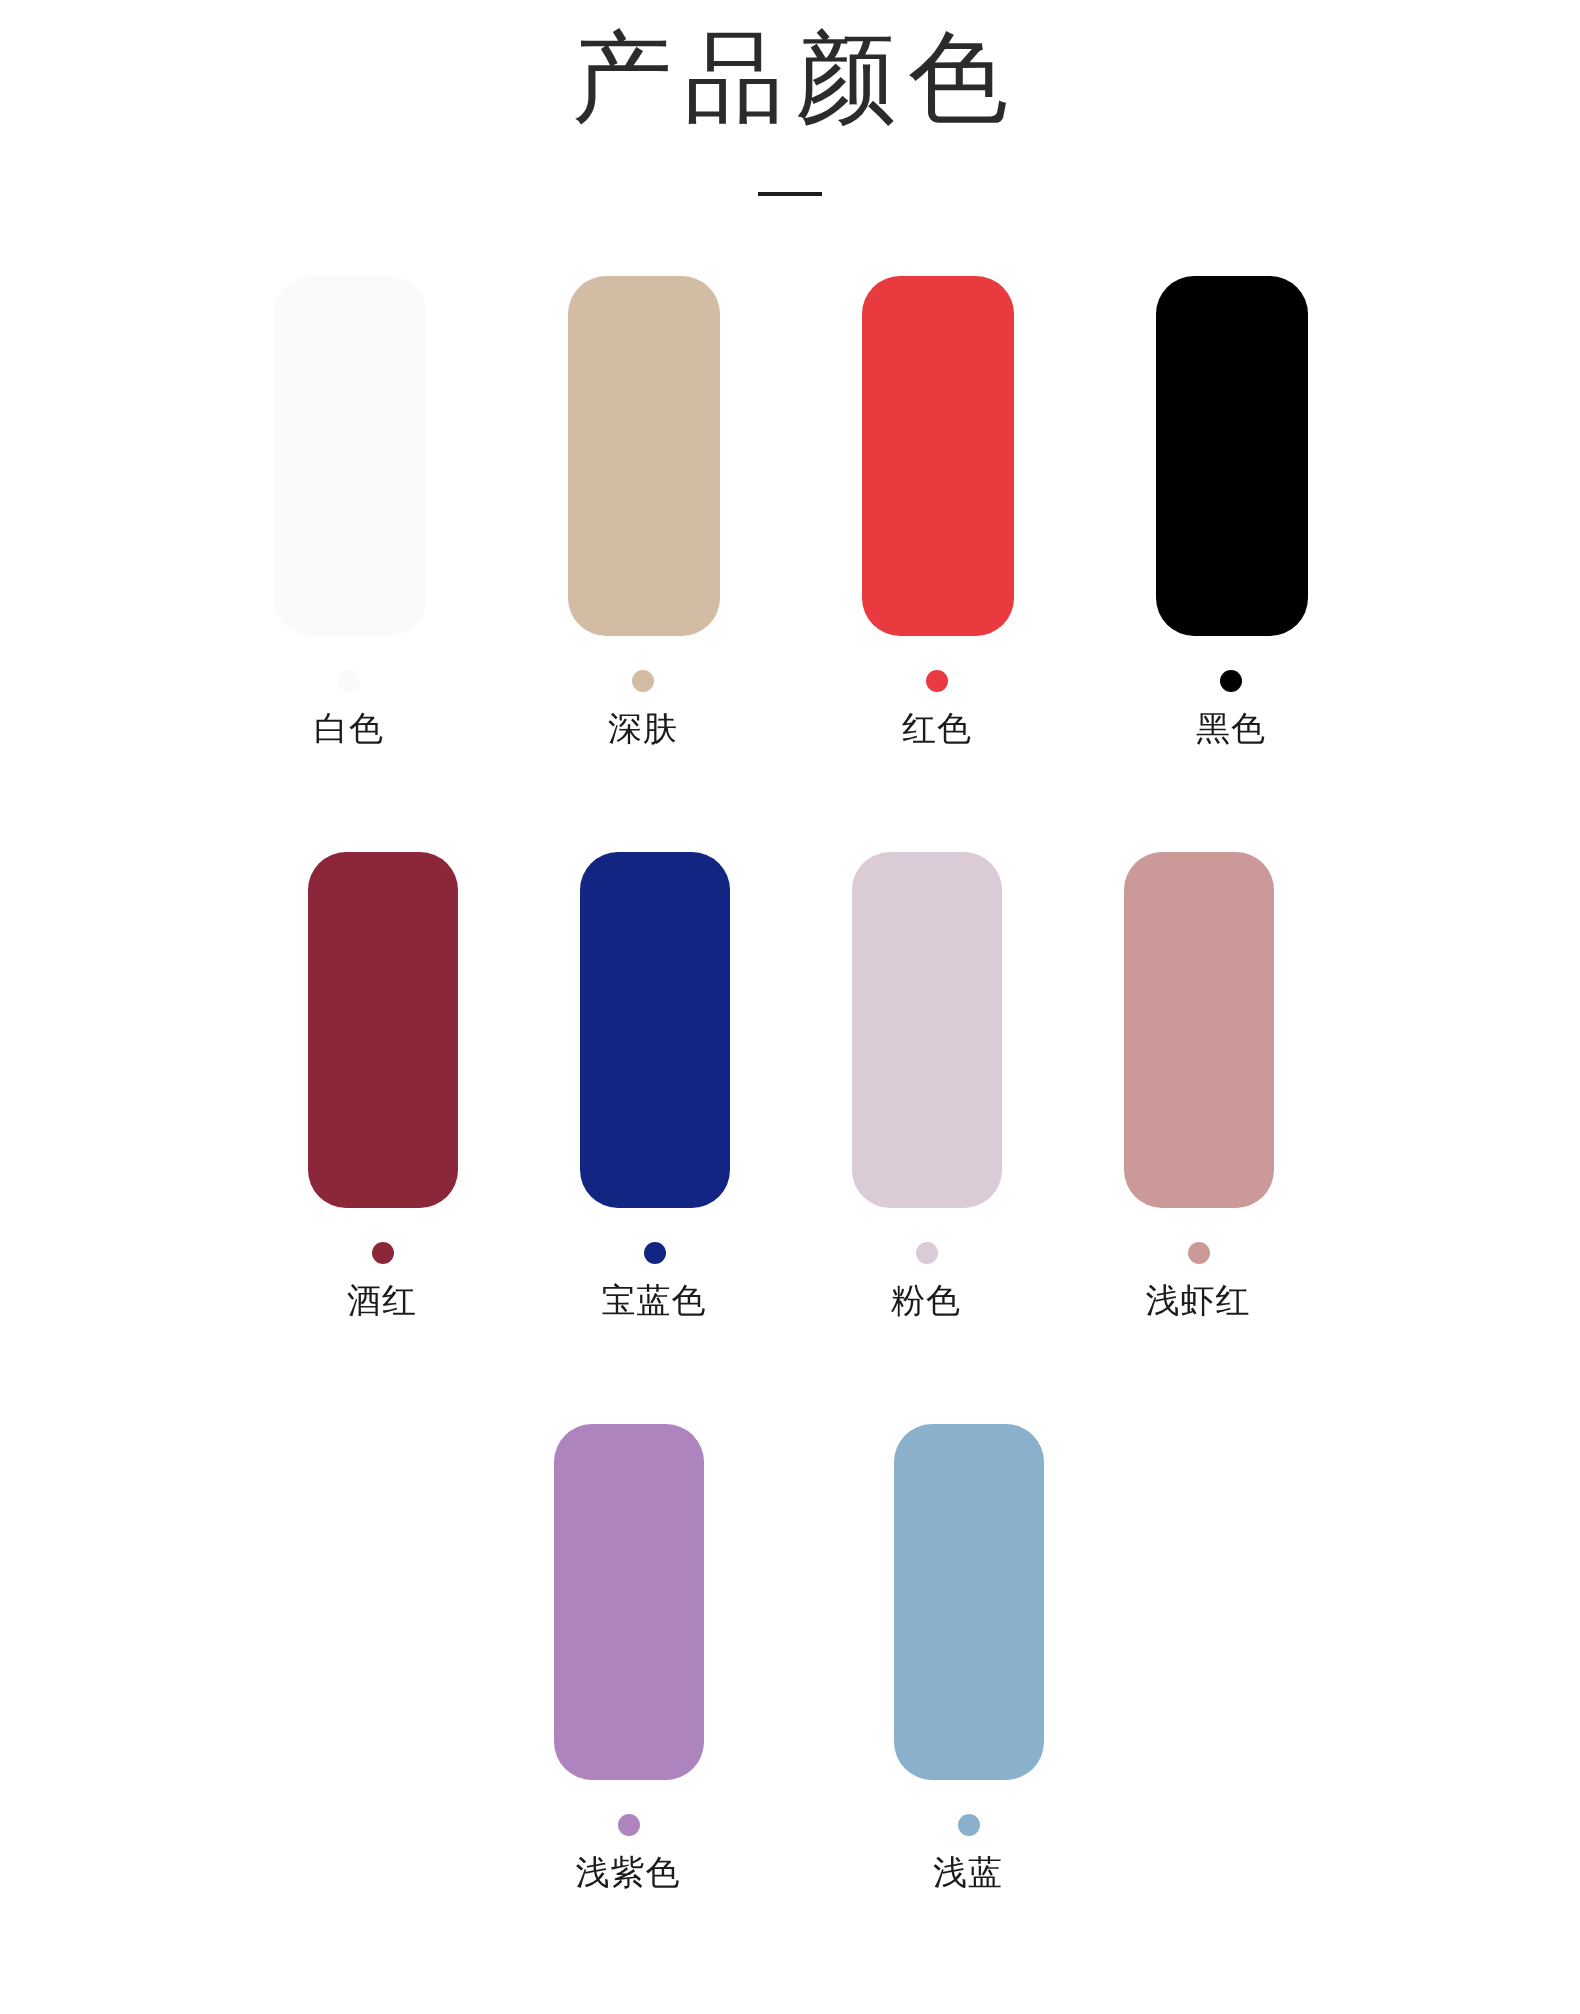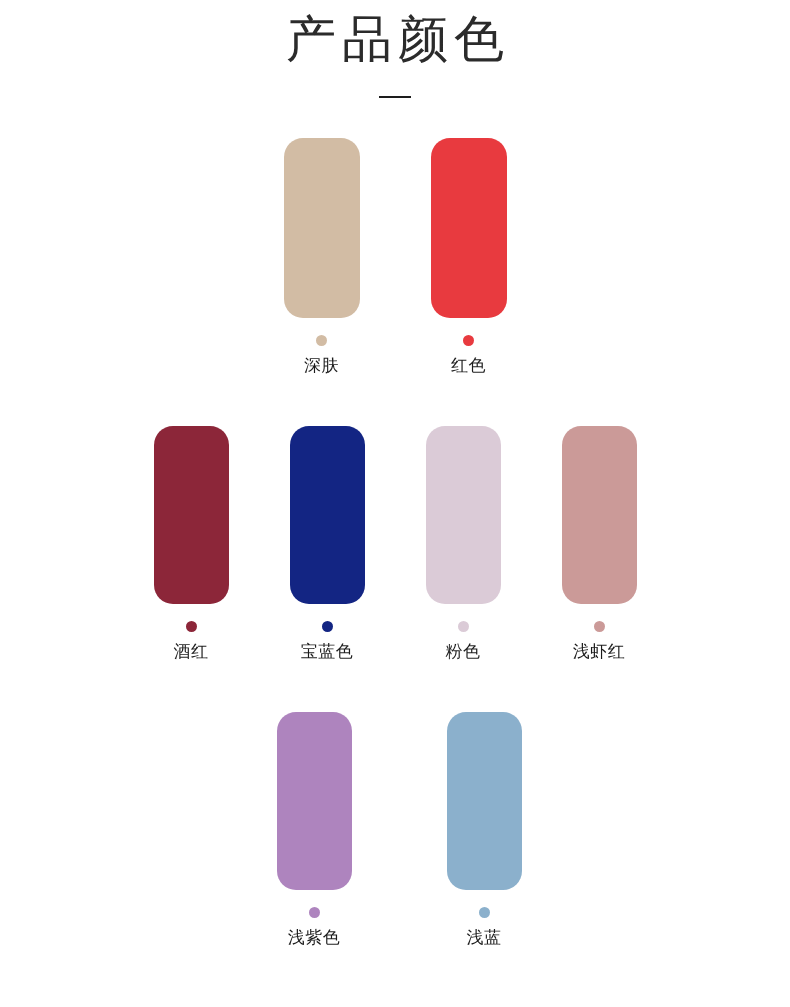--- a/index.html
+++ b/index.html
@@ -102,28 +102,38 @@
 <div class="page">
 
   <div class="header">
     <h1 class="page-title">产品颜色</h1>
     <div class="title-divider"></div>
   </div>
 
   <div class="rows">
     <div class="swatch-row row-1">
         <div class="swatch-cell">
+          <div class="swatch-chip" style="background: rgb(250, 250, 250);"></div>
+          <div class="swatch-dot" style="background: rgb(250, 250, 250);"></div>
+          <div class="swatch-label">白色</div>
+        </div>
+        <div class="swatch-cell">
           <div class="swatch-chip" style="background: rgb(210, 188, 164);"></div>
           <div class="swatch-dot" style="background: rgb(210, 188, 164);"></div>
           <div class="swatch-label">深肤</div>
         </div>
         <div class="swatch-cell">
           <div class="swatch-chip" style="background: rgb(232, 58, 63);"></div>
           <div class="swatch-dot" style="background: rgb(232, 58, 63);"></div>
           <div class="swatch-label">红色</div>
+        </div>
+        <div class="swatch-cell">
+          <div class="swatch-chip" style="background: rgb(0, 0, 0);"></div>
+          <div class="swatch-dot" style="background: rgb(0, 0, 0);"></div>
+          <div class="swatch-label">黑色</div>
         </div>
       </div>
     <div class="swatch-row row-2">
         <div class="swatch-cell">
           <div class="swatch-chip" style="background: rgb(140, 38, 57);"></div>
           <div class="swatch-dot" style="background: rgb(140, 38, 57);"></div>
           <div class="swatch-label">酒红</div>
         </div>
         <div class="swatch-cell">
           <div class="swatch-chip" style="background: rgb(19, 37, 131);"></div>

